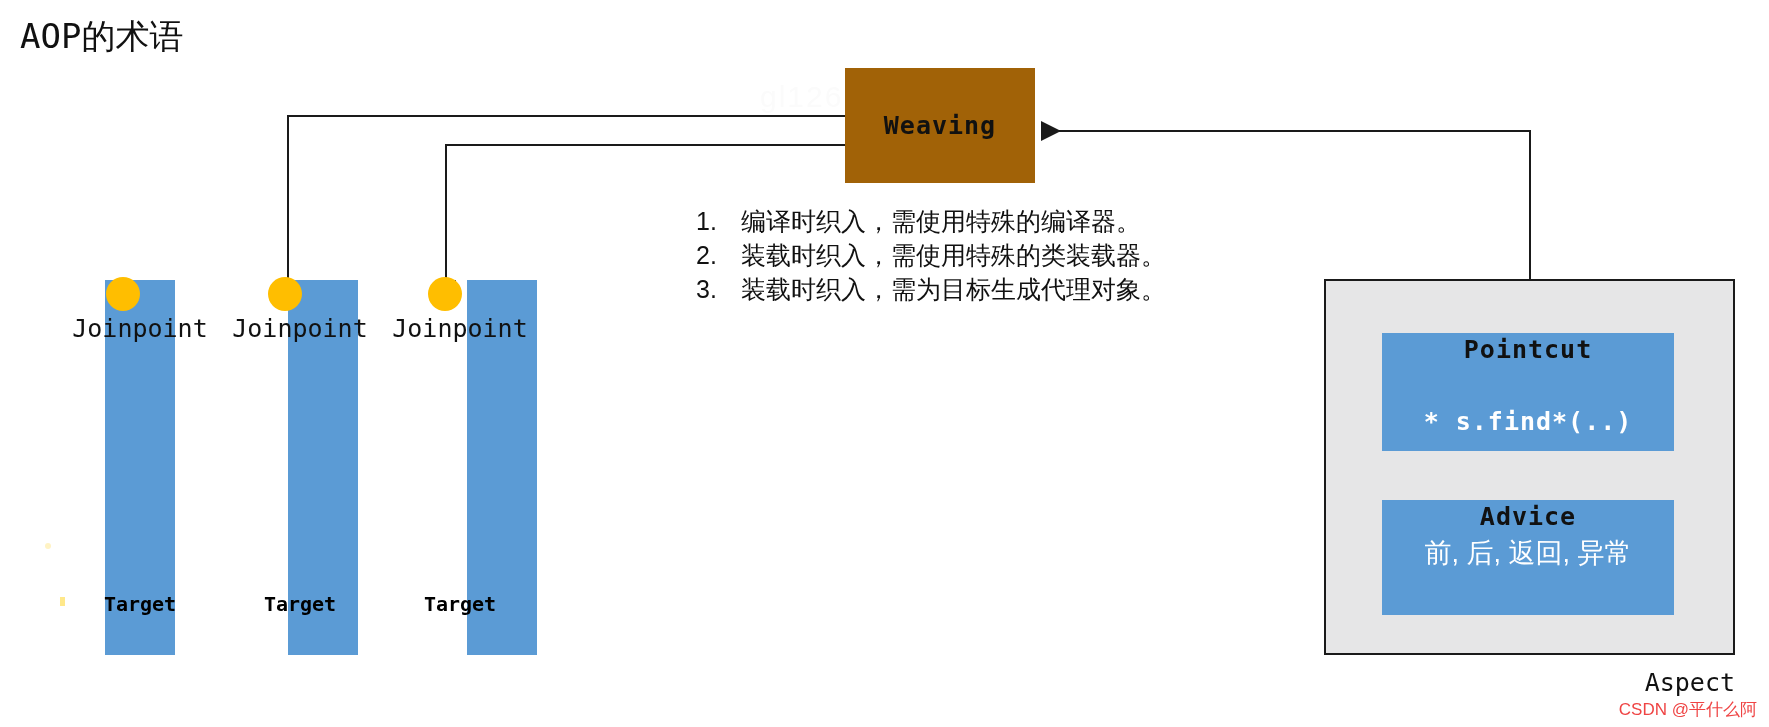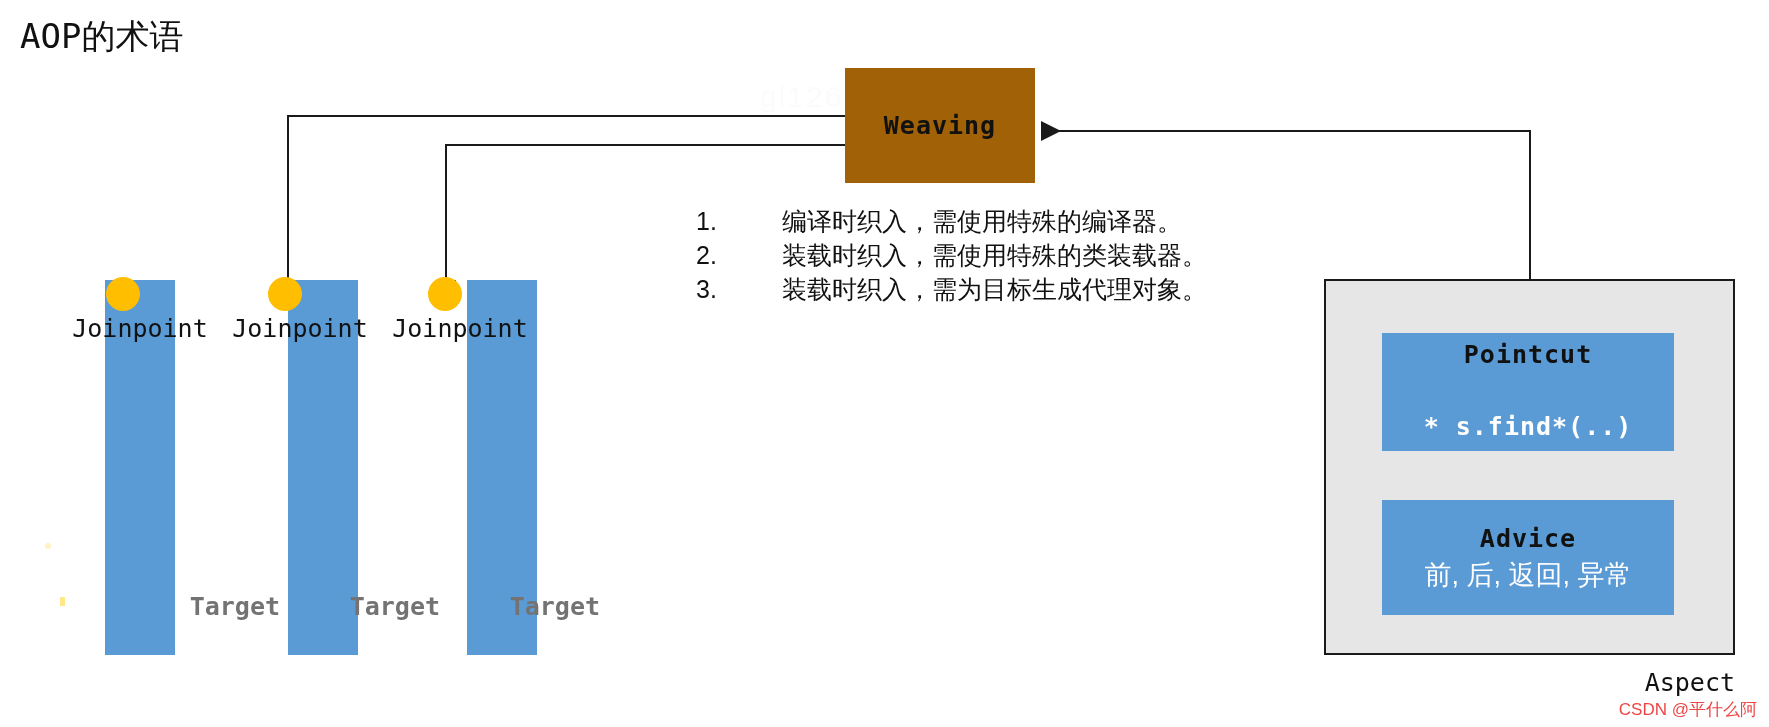--- a/index.html
+++ b/index.html
@@ -76,21 +76,20 @@
     line-height: 34px;
     white-space: nowrap;
   }
   #weaving-notes .note-num {
     width: 45px;
     flex: none;
     font-family: "Liberation Sans", sans-serif;
   }
   #weaving-notes .note-text {
     font-family: "Liberation Sans", sans-serif;
-    margin-left: 41px;
   }
 
   
   .target-col {
     position: absolute;
     top: 0;
     width: 0;
     height: 0;
   }
   .target-bar {
@@ -109,25 +108,25 @@
     position: absolute;
     font-family: "DejaVu Sans Mono", "Liberation Mono", monospace;
     font-size: 25px;
     color: #111111;
     white-space: nowrap;
     text-align: center;
   }
   .target-label {
     position: absolute;
     font-family: "DejaVu Sans Mono", "Liberation Mono", monospace;
-    font-size: 25px;
+    font-size: 20px;
     font-weight: bold;
-    color: #737373;
-    white-space: nowrap;
-    text-align: right;
+    color: #000000;
+    white-space: nowrap;
+    text-align: center;
   }
 
   
   #aspect-box {
     position: absolute;
     left: 1324px;
     top: 279px;
     width: 411px;
     height: 376px;
     background: #E6E6E7;
@@ -135,21 +134,20 @@
     box-sizing: border-box;
   }
   .aspect-inner {
     position: absolute;
     left: 56px;
     width: 292px;
     background: #5B9BD5;
     display: flex;
     flex-direction: column;
     align-items: center;
-    justify-content: center;
   }
   #pointcut-box { top: 52px; height: 118px; }
   #advice-box   { top: 219px; height: 115px; }
 
   .inner-title {
     font-family: "DejaVu Sans Mono", "Liberation Mono", monospace;
     font-size: 25px;
     font-weight: bold;
     color: #111111;
     letter-spacing: 1px;

